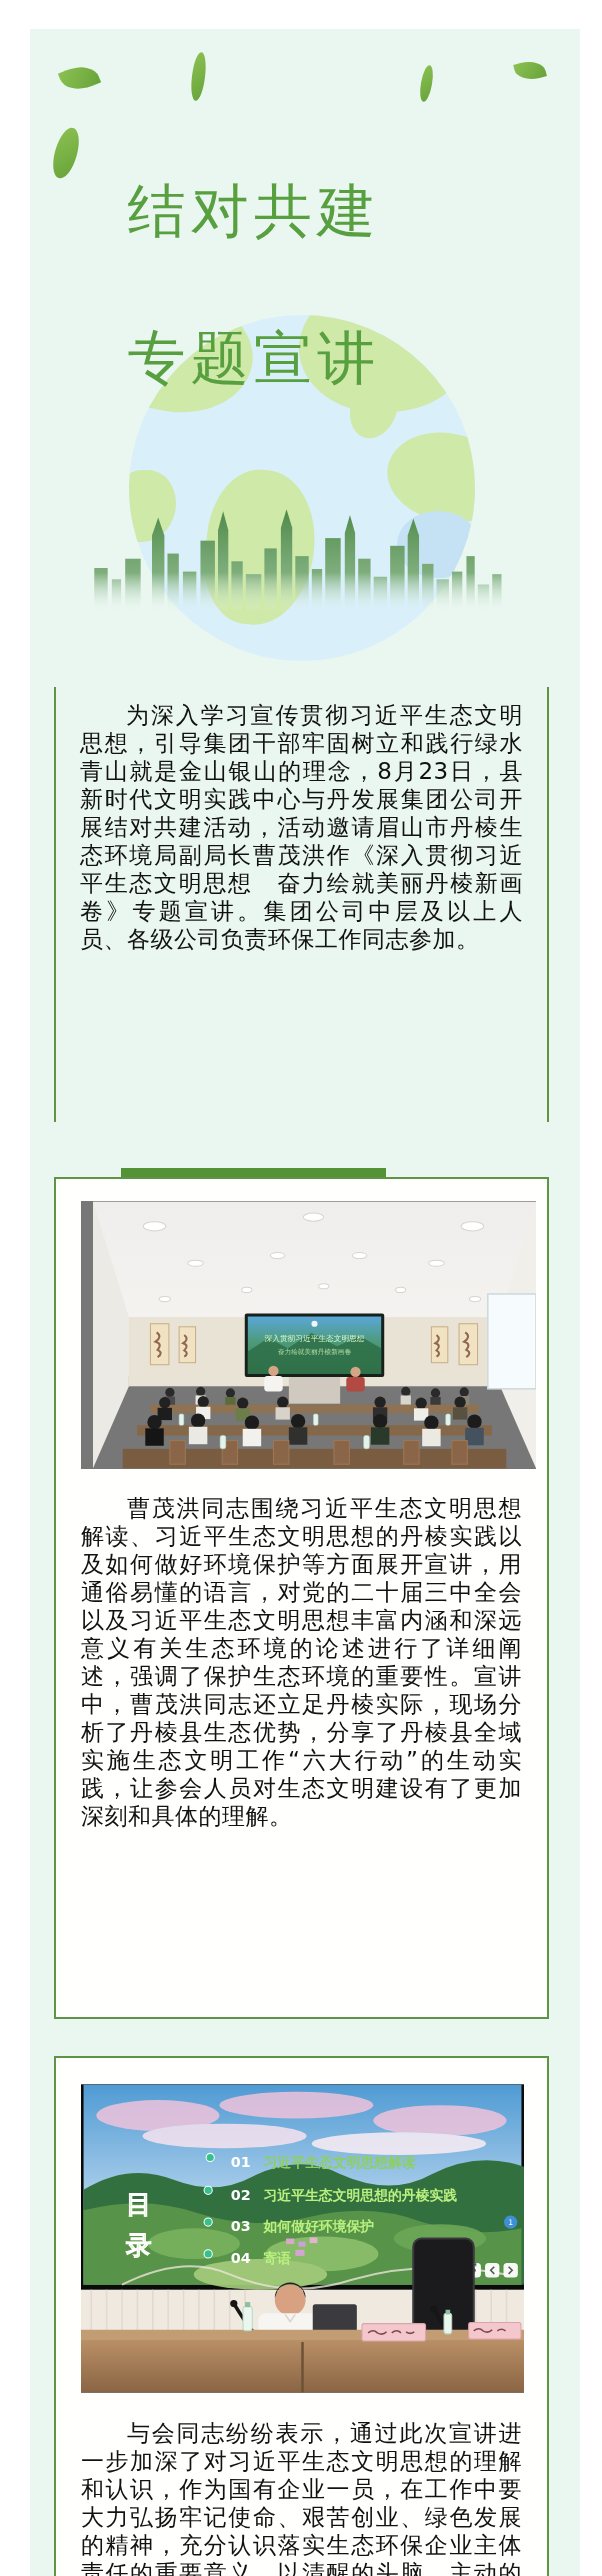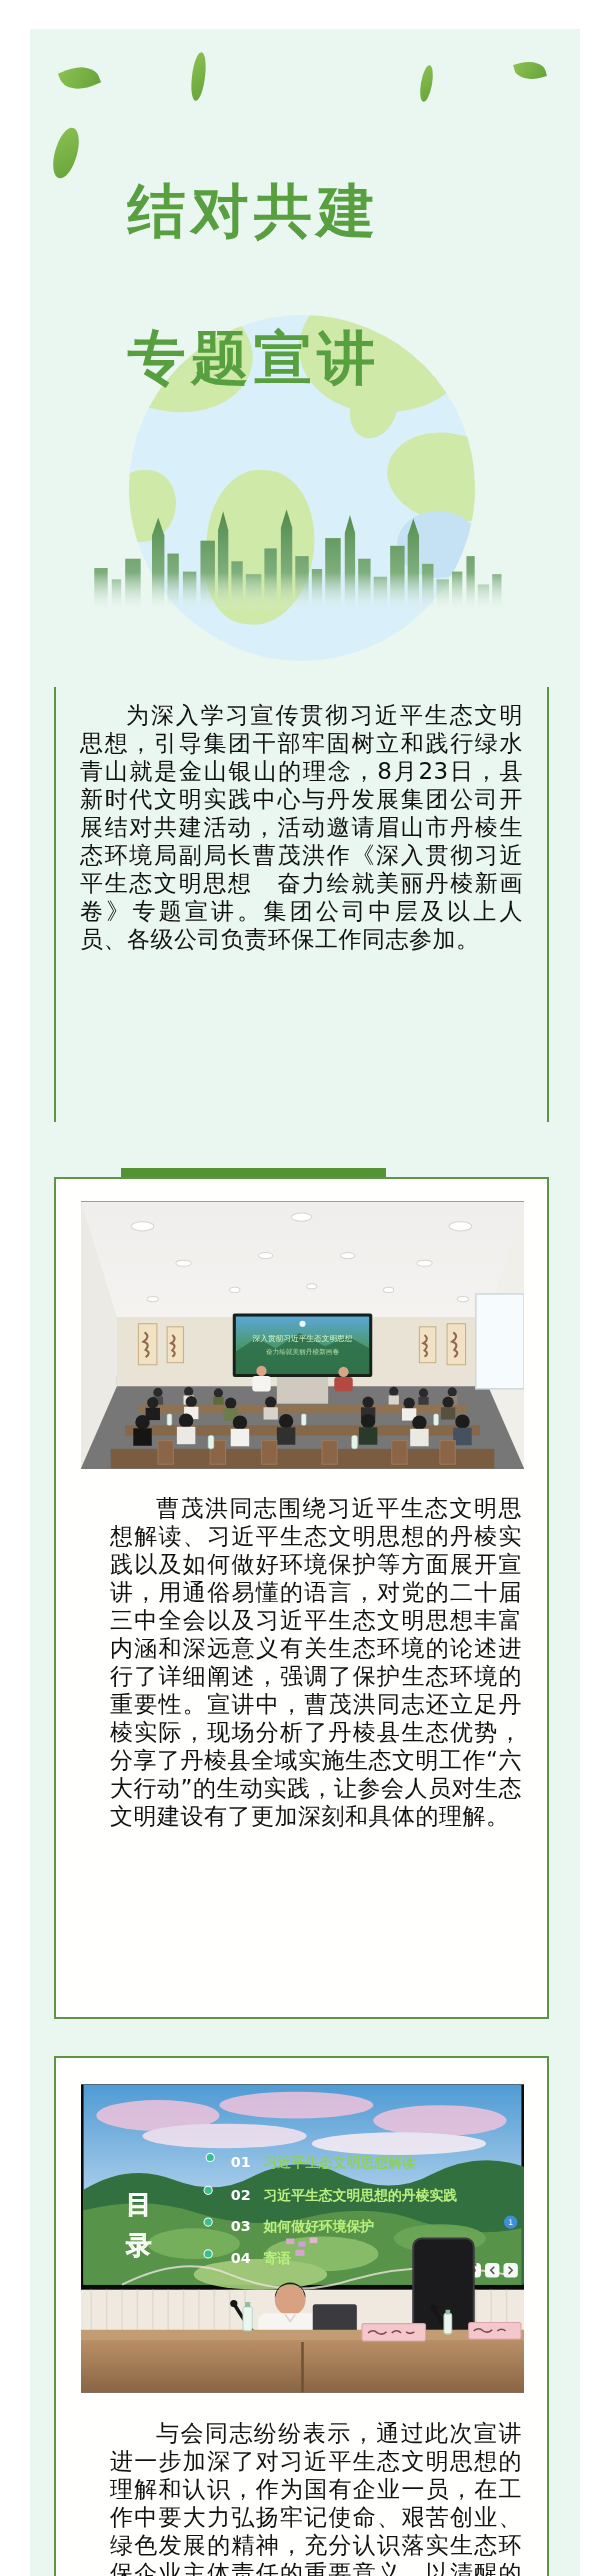--- a/index.html
+++ b/index.html
@@ -18,21 +18,21 @@
   .leaf.round{border-radius:0 75% 0 75%;}
   .leaf.slim{border-radius:50%;}
   .globe{
     position:absolute;left:129px;top:315px;width:346px;height:346px;
     border-radius:50%;background:#d9effa;overflow:hidden;
   }
   .land{position:absolute;background:#cfe9a8;}
   .sea{position:absolute;background:#c4e2f4;}
   .title{
     position:absolute;left:0;width:508px;text-align:center;
-    font-size:58px;font-weight:bold;color:#589f3f;letter-spacing:5.2px;
+    font-size:58px;font-weight:normal;color:#589f3f;letter-spacing:5.2px;
     z-index:5;
   }
   .skyline{position:absolute;left:85px;top:507px;z-index:6;}
   
   .cn{
     font-size:23px;line-height:28px;color:#121212;
     text-align:justify;letter-spacing:0.5px;
   }
   .indent{text-indent:2em;}
   .textbox1{
@@ -43,21 +43,21 @@
   }
   .card{
     position:absolute;left:54px;width:495px;box-sizing:border-box;
     background:#fffffe;border:2.1px solid #5f9444;
   }
   .card1{top:1177px;height:842px;}
   .card2{top:2056px;height:848px;}
   .tabbar{position:absolute;background:#549335;z-index:4;}
   .tabbar1{left:121px;top:1168px;width:265px;height:9.3px;}
   .photo-frame{position:absolute;left:25px;overflow:hidden;background:#777;}
-  .card-para{position:absolute;left:25px;right:25px;margin-left:29px;}
+  .card-para{position:absolute;left:25px;right:25px;}
 </style>
 </head>
 <body>
 
 <div class="panel"></div>
 
 <div class="leaf round" style="left:61px;top:66px;width:37px;height:24px;transform:rotate(-22deg);"></div>
 <div class="leaf slim" style="left:192px;top:52px;width:13.4px;height:49px;transform:rotate(7deg);"></div>
 <div class="leaf slim" style="left:421px;top:65px;width:11.3px;height:37px;transform:rotate(10deg);"></div>
 <div class="leaf round" style="left:515px;top:61px;width:30px;height:18.5px;transform:rotate(-14deg);"></div>
@@ -114,21 +114,21 @@
   </g>
 </svg>
 
 <div class="textbox1">
   <div class="cn indent">为深入学习宣传贯彻习近平生态文明思想，引导集团干部牢固树立和践行绿水青山就是金山银山的理念，8月23日，县新时代文明实践中心与丹发展集团公司开展结对共建活动，活动邀请眉山市丹棱生态环境局副局长曹茂洪作《深入贯彻习近平生态文明思想　奋力绘就美丽丹棱新画卷》专题宣讲。集团公司中层及以上人员、各级公司负责环保工作同志参加。</div>
 </div>
 
 <div class="tabbar tabbar1"></div>
 
 <div class="card card1">
-  <div class="photo-frame" style="top:21.6px;width:443px;height:268px;">
+  <div class="photo-frame" style="top:21.6px;width:443px;height:268px;padding-left:12px;">
     <svg width="443" height="268" viewBox="0 0 864 520">
       <defs>
         <linearGradient id="p1ceil" x1="0" y1="0" x2="0" y2="1">
           <stop offset="0" stop-color="#efeeec"></stop>
             <stop offset="1" stop-color="#f7f5f2"></stop>
         </linearGradient>
         <linearGradient id="p1screen" x1="0" y1="0" x2="0" y2="1">
           <stop offset="0" stop-color="#5aa7d8"></stop>
             <stop offset="0.45" stop-color="#4d9a7a"></stop>
             <stop offset="1" stop-color="#3a7d52"></stop>

